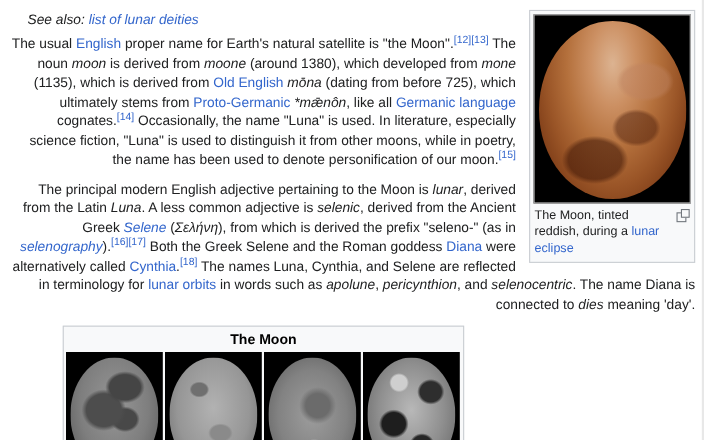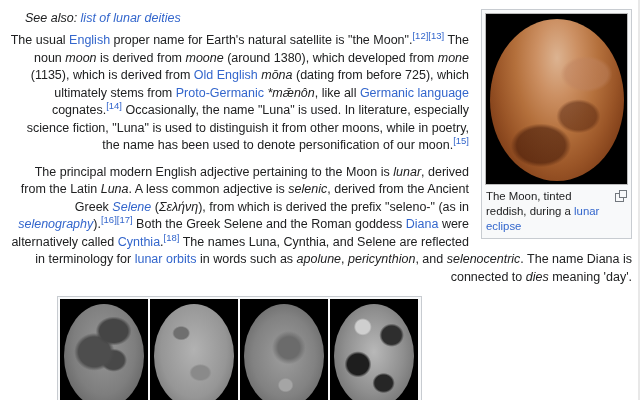--- a/index.html
+++ b/index.html
@@ -169,20 +169,21 @@
 
   <div class="see-also">
     <span>See also: </span><a>list of lunar deities</a>
   </div>
 
   <p class="body-text"><span>The usual </span><a>English</a><span> proper name for Earth's natural satellite is "the Moon".</span><sup><a>[12]</a></sup><sup><a>[13]</a></sup><span> The noun </span><i>moon</i><span> is derived from </span><i>moone</i><span> (around 1380), which developed from </span><i>mone</i><span> (1135), which is derived from </span><a>Old English</a><span> </span><i>mōna</i><span> (dating from before 725), which ultimately stems from </span><a>Proto-Germanic</a><span> </span><i>*mǣnôn</i><span>, like all </span><a>Germanic language</a><span> cognates.</span><sup><a>[14]</a></sup><span> Occasionally, the name "Luna" is used. In literature, especially science fiction, "Luna" is used to distinguish it from other moons, while in poetry, the name has been used to denote personification of our moon.</span><sup><a>[15]</a></sup></p>
 
   <p class="body-text"><span>The principal modern English adjective pertaining to the Moon is </span><i>lunar</i><span>, derived from the Latin </span><i>Luna</i><span>. A less common adjective is </span><i>selenic</i><span>, derived from the Ancient Greek </span><a><i>Selene</i></a><span> (</span><i>Σελήνη</i><span>), from which is derived the prefix "seleno-" (as in </span><a><i>selenography</i></a><span>).</span><sup><a>[16]</a></sup><sup><a>[17]</a></sup><span> Both the Greek Selene and the Roman goddess </span><a>Diana</a><span> were alternatively called </span><a>Cynthia</a><span>.</span><sup><a>[18]</a></sup><span> The names Luna, Cynthia, and Selene are reflected in terminology for </span><a>lunar orbits</a><span> in words such as </span><i>apolune</i><span>, </span><i>pericynthion</i><span>, and </span><i>selenocentric</i><span>. The name Diana is connected to </span><i>dies</i><span> meaning 'day'.</span></p>
 
   <div class="moonbox">
+    <div class="moonbox-title">The Moon</div>
     <div class="tiles">
       <figure>
         <div class="tile">
             <div class="disc moon-near"></div>
           </div>
 
       </figure>
       <figure>
         <div class="tile">
             <div class="disc moon-far"></div>

